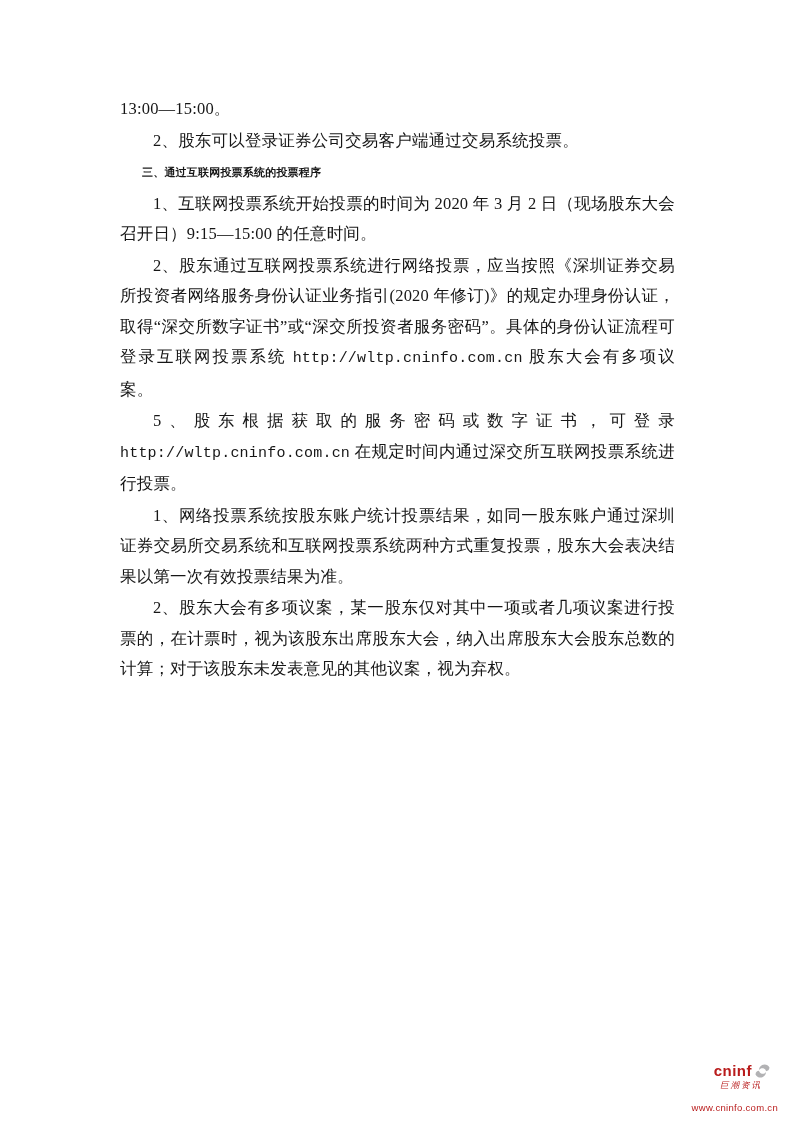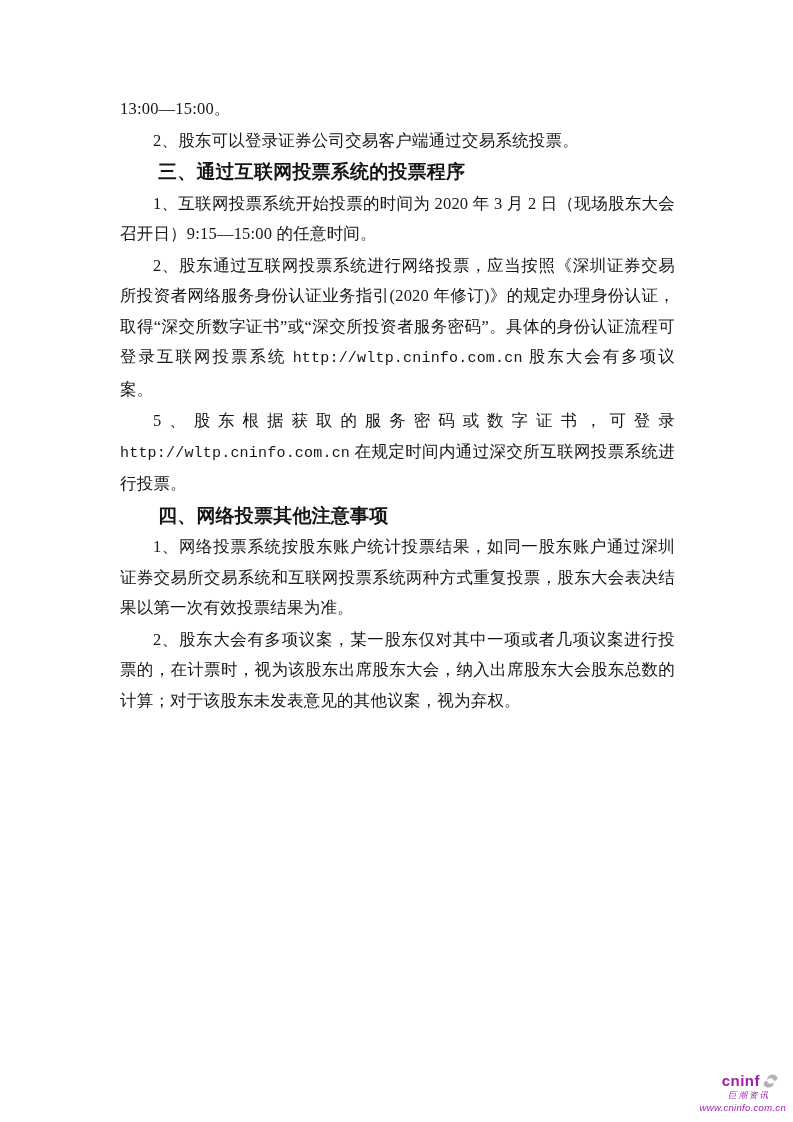--- a/index.html
+++ b/index.html
@@ -28,34 +28,34 @@
     padding: 0;
     font-size: 16.5px;
     line-height: 30.5px;
     text-align: justify;
     text-justify: inter-ideograph;
     letter-spacing: 0.2px;
   }
   .heading {
     font-weight: bold;
     font-family: Liberation Sans, sans-serif;
-    font-size: 19px;
+    font-size: 11px;
   }
   .indent { text-indent: 2em; }
   .url {
     font-family: "Liberation Mono", "DejaVu Sans Mono", monospace;
     white-space: nowrap;
     font-size: 15px;
   }
   .footer-logo {
     position: absolute;
-    right: 7px;
+    right: 15px;
     bottom: 9px;
     text-align: right;
-    color: #a21caf;
+    color: #b91c1c;
     font-family: "Liberation Sans", "DejaVu Sans", sans-serif;
     line-height: 1.1;
     user-select: none;
   }
   .brand-row {
     display: flex;
     align-items: center;
     justify-content: flex-end;
     gap: 1px;
     padding-right: 6px;
@@ -69,38 +69,36 @@
   .brand-cn {
     font-size: 8.5px;
     letter-spacing: 2px;
     padding-right: 16px;
     margin-top: 1px;
     font-style: italic;
   }
   .brand-url {
     font-size: 9.5px;
     letter-spacing: 0.3px;
-    margin-top: 2px;
-    font-style: italic;
+    margin-top: 12px;
   }
 </style>
 </head>
 <body>
 
 <div class="page">
 
   <div class="doc-content">
 
   <p class="paragraph"><span class="text-run">13:00—15:00。</span></p>
       <p class="paragraph indent"><span class="text-run">2、股东可以登录证券公司交易客户端通过交易系统投票。</span></p>
       <h3 class="heading indent"><span class="text-run">三、通过互联网投票系统的投票程序</span></h3>
       <p class="paragraph indent"><span class="text-run">1、互联网投票系统开始投票的时间为 2020 年 3 月 2 日（现场股东大会召开日）9:15—15:00 的任意时间。</span></p>
       <p class="paragraph indent"><span class="text-run">2、股东通过互联网投票系统进行网络投票，应当按照《深圳证券交易所投资者网络服务身份认证业务指引(2020 年修订)》的规定办理身份认证，取得“深交所数字证书”或“深交所投资者服务密码”。具体的身份认证流程可登录互联网投票系统 </span><span class="url">http://wltp.cninfo.com.cn</span><span class="text-run"> 股东大会有多项议案。</span></p>
       <p class="paragraph indent"><span class="text-run">5、股东根据获取的服务密码或数字证书，可登录 </span><span class="url">http://wltp.cninfo.com.cn</span><span class="text-run"> 在规定时间内通过深交所互联网投票系统进行投票。</span></p>
-      <h3 class="heading indent"><span class="text-run">四、网络投票其他注意事项</span></h3>
       <p class="paragraph indent"><span class="text-run">1、网络投票系统按股东账户统计投票结果，如同一股东账户通过深圳证券交易所交易系统和互联网投票系统两种方式重复投票，股东大会表决结果以第一次有效投票结果为准。</span></p>
       <p class="paragraph indent"><span class="text-run">2、股东大会有多项议案，某一股东仅对其中一项或者几项议案进行投票的，在计票时，视为该股东出席股东大会，纳入出席股东大会股东总数的计算；对于该股东未发表意见的其他议案，视为弃权。</span></p>
     </div>
 
   <div class="footer-logo">
     <div class="brand-row">
       <span class="brand-text">cninf</span>
       <svg class="swirl" width="19" height="17" viewBox="0 0 20 18" aria-hidden="true">
         <path fill="#b2b2b4" d="M17.4 4.8C16.1 1.9 12.5.7 9.6 2.1 7.4 3.2 6.2 5.4 6.4 7.6c1-1.7 3.1-2.4 5-1.7 1.3.5 2.1 1.6 2.3 2.8 2.1-.2 3.5-1.3 3.7-3.9z"></path>
         <path fill="#b2b2b4" d="M2.6 12.2c1.3 2.9 4.9 4.1 7.8 2.7 2.2-1.1 3.4-3.3 3.2-5.5-1 1.7-3.1 2.4-5 1.7-1.3-.5-2.1-1.6-2.3-2.8-2.1.2-3.5 1.3-3.7 3.9z"></path>

